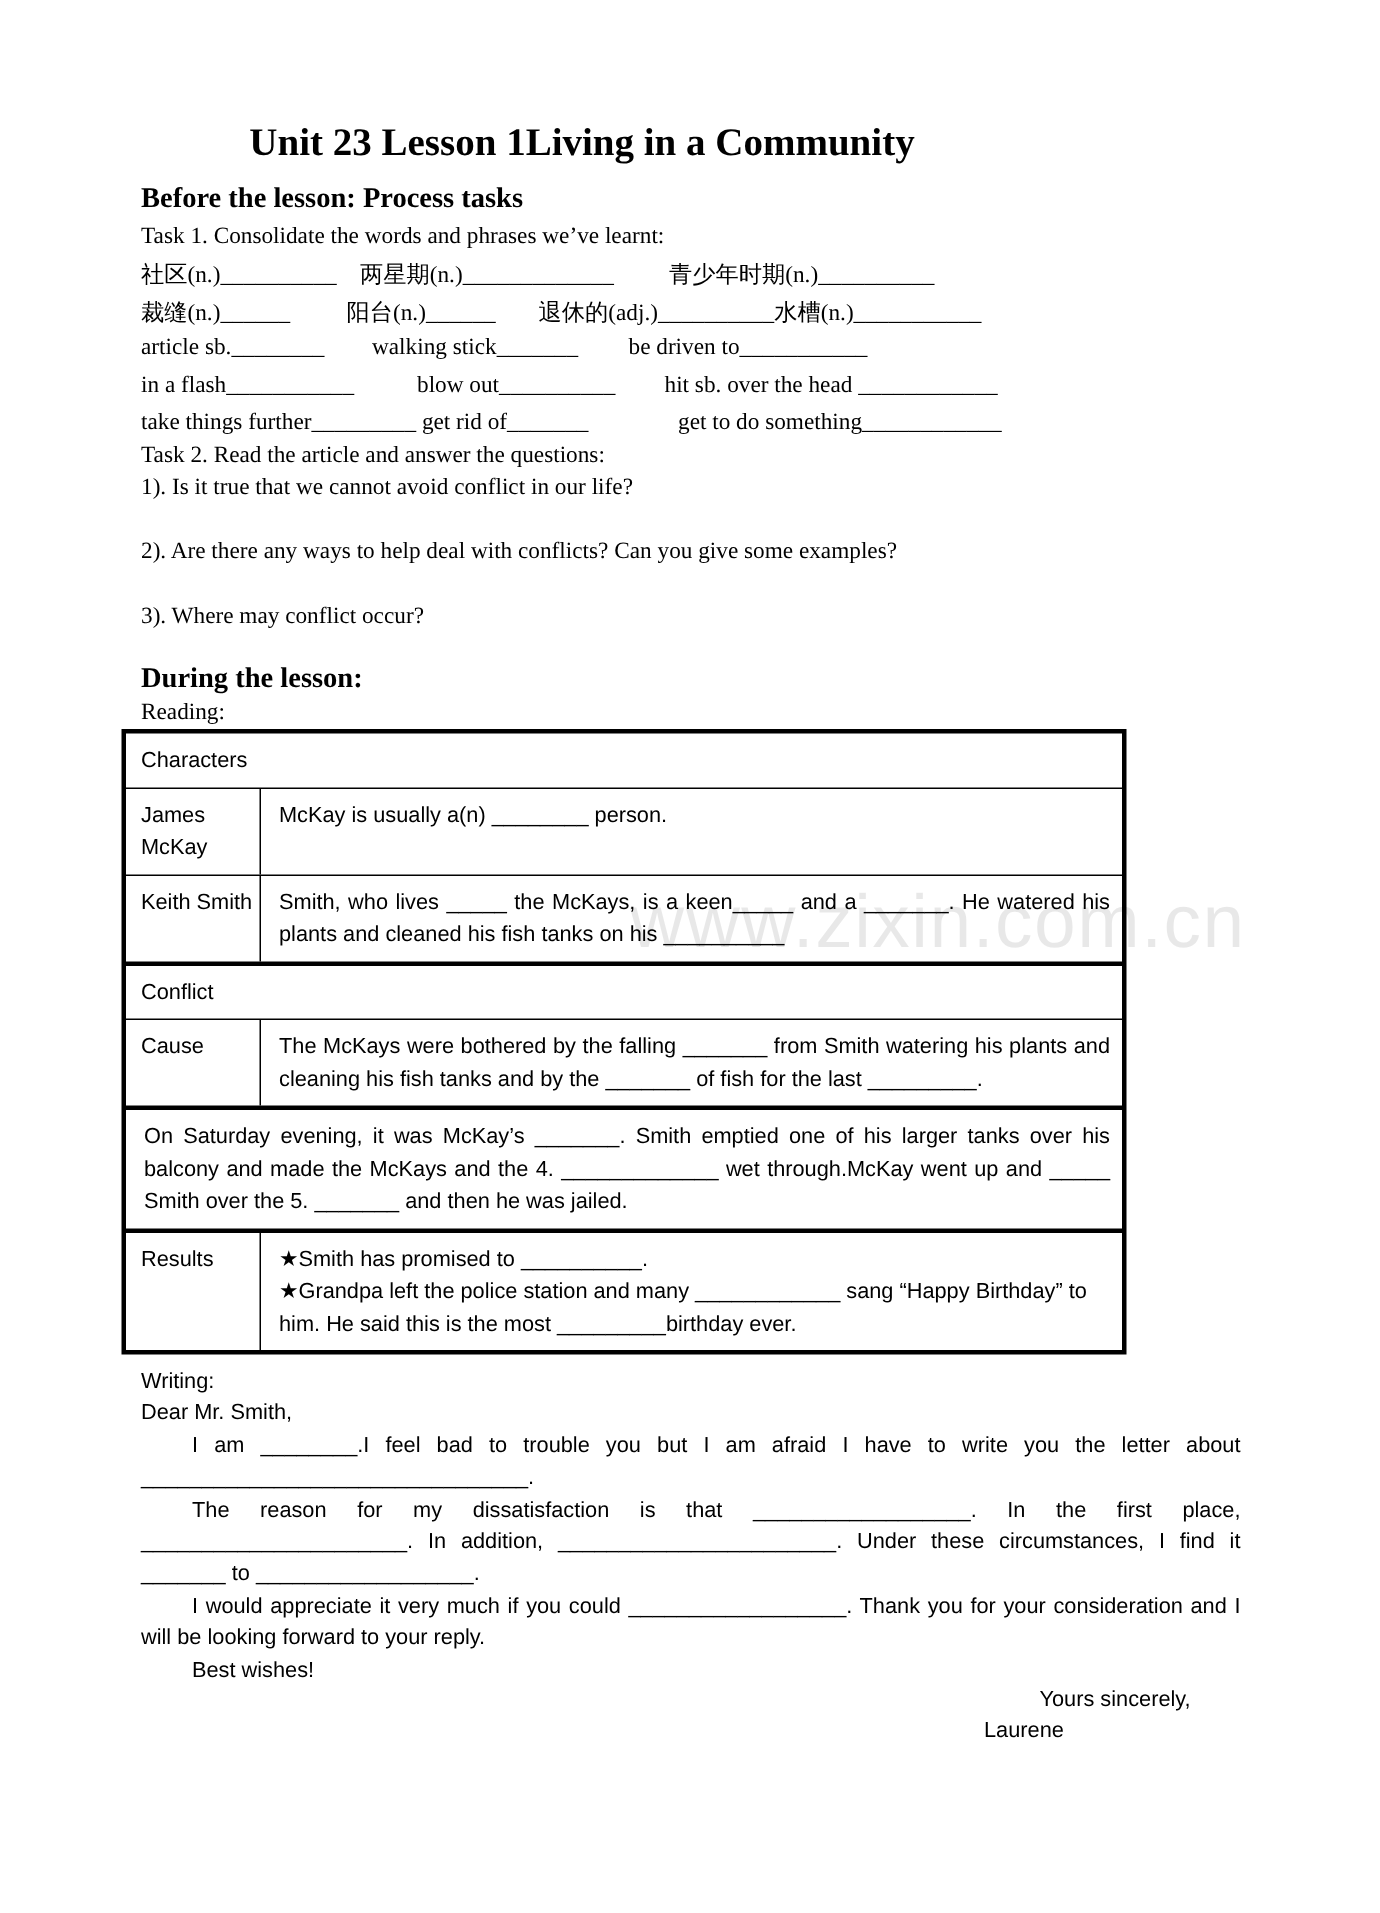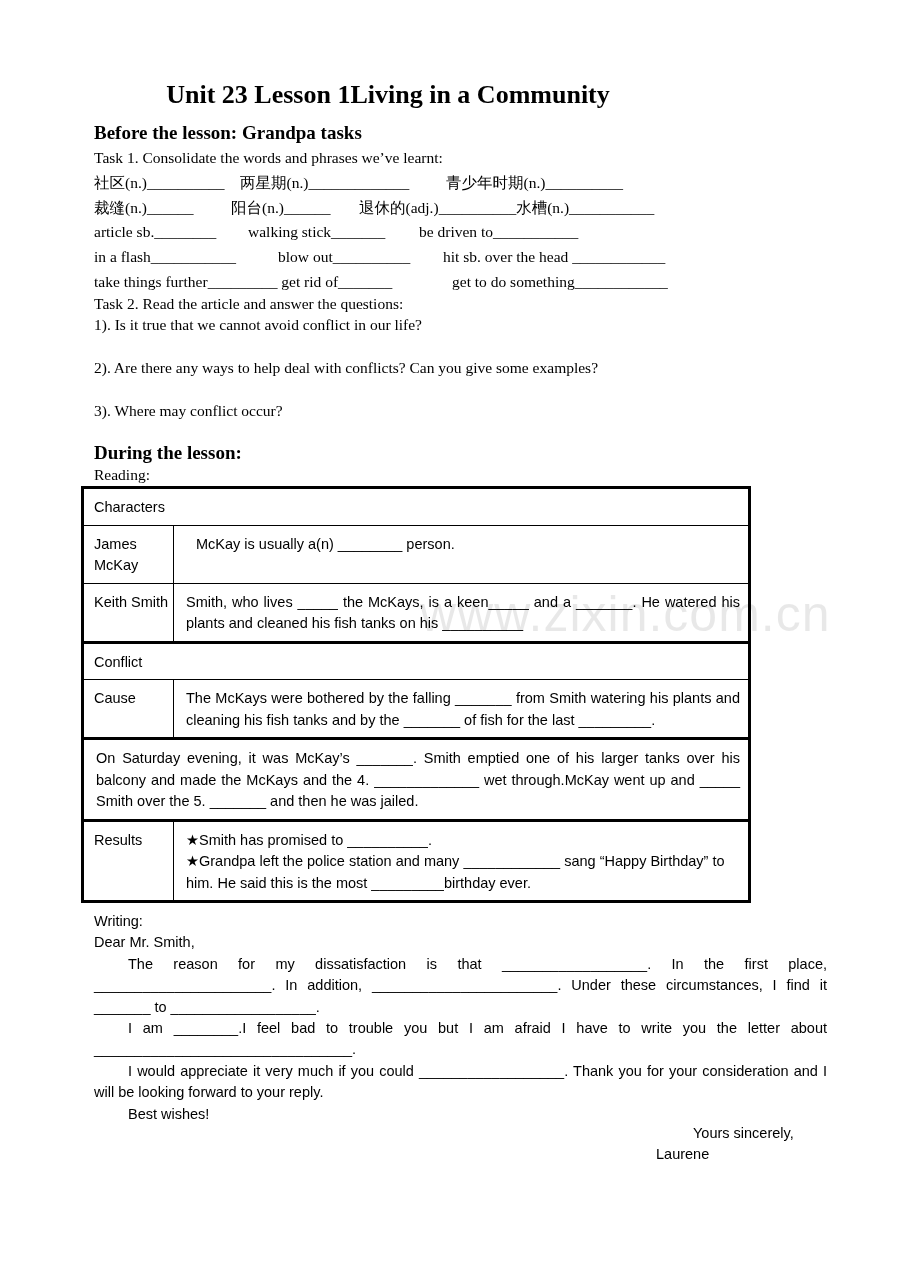--- a/index.html
+++ b/index.html
@@ -29,21 +29,21 @@
   .indent { text-indent: 34px; }
   .sig { position: absolute; font-size: 14.5px; }
 </style>
 </head>
 <body>
 
 <div class="page">
 
   <div class="title serif">Unit 23 Lesson 1Living in a Community</div>
 
-  <div class="h2 serif" style="top:122px;">Before the lesson: Grandpa tasks</div>
+  <div class="h2 serif" style="top:122px;">Before the lesson: Process tasks</div>
 
   <div class="line serif u" style="top:149px;">Task 1. Consolidate the words and phrases we’ve learnt:</div>
 
   <div class="vocab serif" style="font-size:15.5px;">
     <span style="left:94px; top:173px;">社区(n.)__________</span>
     <span style="left:240px; top:173px;">两星期(n.)_____________</span>
     <span style="left:446px; top:173px;">青少年时期(n.)__________</span>
 
     <span style="left:94px; top:198px;">裁缝(n.)______</span>
     <span style="left:231px; top:198px;">阳台(n.)______</span>
@@ -66,21 +66,21 @@
   <div class="line serif" style="top:359px;">2). Are there any ways to help deal with conflicts? Can you give some examples?</div>
   <div class="line serif" style="top:402px;">3). Where may conflict occur?</div>
 
   <div class="h2 serif" style="top:442px;">During the lesson:</div>
   <div class="line serif u" style="top:466px;">Reading:</div>
 
   <div class="tbl sans">
     <div class="row first">
       <div class="cell-full">Characters</div>
     </div>
-    <div class="row" style="min-height:55px;gap:10px;">
+    <div class="row" style="min-height:55px;">
       <div class="cell-l">James McKay</div>
       <div class="cell-r">McKay is usually a(n) ________ person.</div>
     </div>
     <div class="row">
       <div class="cell-l">Keith Smith</div>
       <div class="cell-r">Smith, who lives _____ the McKays, is a keen_____ and a _______. He watered his plants and cleaned his fish tanks on his   __________</div>
     </div>
     <div class="row thick">
       <div class="cell-full">Conflict</div>
     </div>
@@ -98,22 +98,22 @@
         <div>★Grandpa left the police station and many ____________ sang “Happy Birthday” to him. He said this is the most _________birthday ever.</div>
       </div>
     </div>
   </div>
 
   <div class="watermark sans">www.zixin.com.cn</div>
 
   <div class="writing sans" style="top:911px;">
     <p class="u">Writing: </p>
     <p>Dear Mr. Smith,</p>
+    <p class="indent">I am ________.I feel bad to trouble you but I am afraid I have to write you the letter about ________________________________.</p>
     <p class="indent">The reason for my dissatisfaction is that __________________. In the first place, ______________________. In addition, _______________________. Under these circumstances, I find it _______ to __________________.</p>
-    <p class="indent">I am ________.I feel bad to trouble you but I am afraid I have to write you the letter about ________________________________.</p>
     <p class="indent">I would appreciate it very much if you could __________________. Thank you for your consideration and I will be looking forward to your reply.</p>
     <p class="indent">Best wishes!</p>
   </div>
 
   <div class="sig sans" style="left:647px; top:1125px;margin-left:46px;">Yours sincerely,</div>
   <div class="sig sans" style="left:656px; top:1146px;">Laurene</div>
 
 </div>
 
 </body></html>

